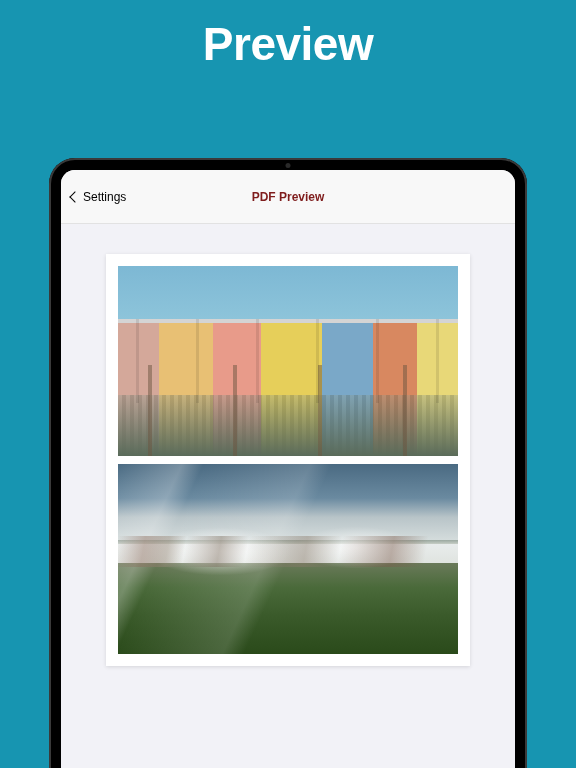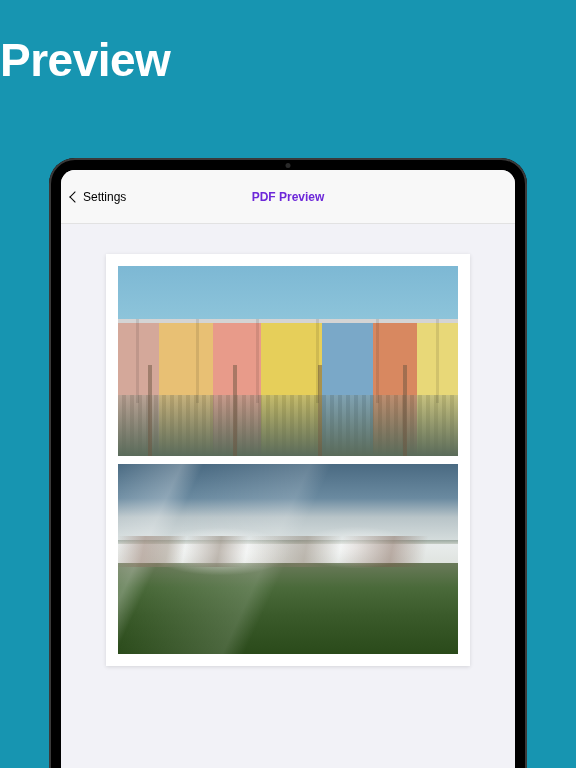--- a/index.html
+++ b/index.html
@@ -6,25 +6,25 @@
     body {
       width: 576px;
       height: 768px;
       background: #1795b1;
       font-family: -apple-system, BlinkMacSystemFont, "Helvetica Neue", Arial, sans-serif;
       overflow: hidden;
       position: relative;
     }
     .headline {
       color: #fff;
-      text-align: left;
+      text-align: center;
       font-size: 46px;
       font-weight: 600;
       line-height: 1.15;
-      padding-top: 34px;
+      padding-top: 18px;
       letter-spacing: -0.5px;
     }
     .ipad-frame {
       position: absolute;
       left: 50%;
       transform: translateX(-50%);
       top: 158px;
       width: 478px;
       height: 650px;
       background: #000;
@@ -73,21 +73,21 @@
       border-bottom: 1.8px solid #000;
       transform: rotate(45deg);
       margin-right: 4px;
     }
     .nav-title {
       position: absolute;
       left: 50%;
       transform: translateX(-50%);
       font-size: 12px;
       font-weight: 600;
-      color: #6d28d9;
+      color: #7f1d1d;
     }
     .content {
       padding: 30px 45px 0;
       height: calc(100% - 40px);
       position: relative;
     }
     .pdf-page {
       background: #fff;
       width: 100%;
       padding: 12px;

